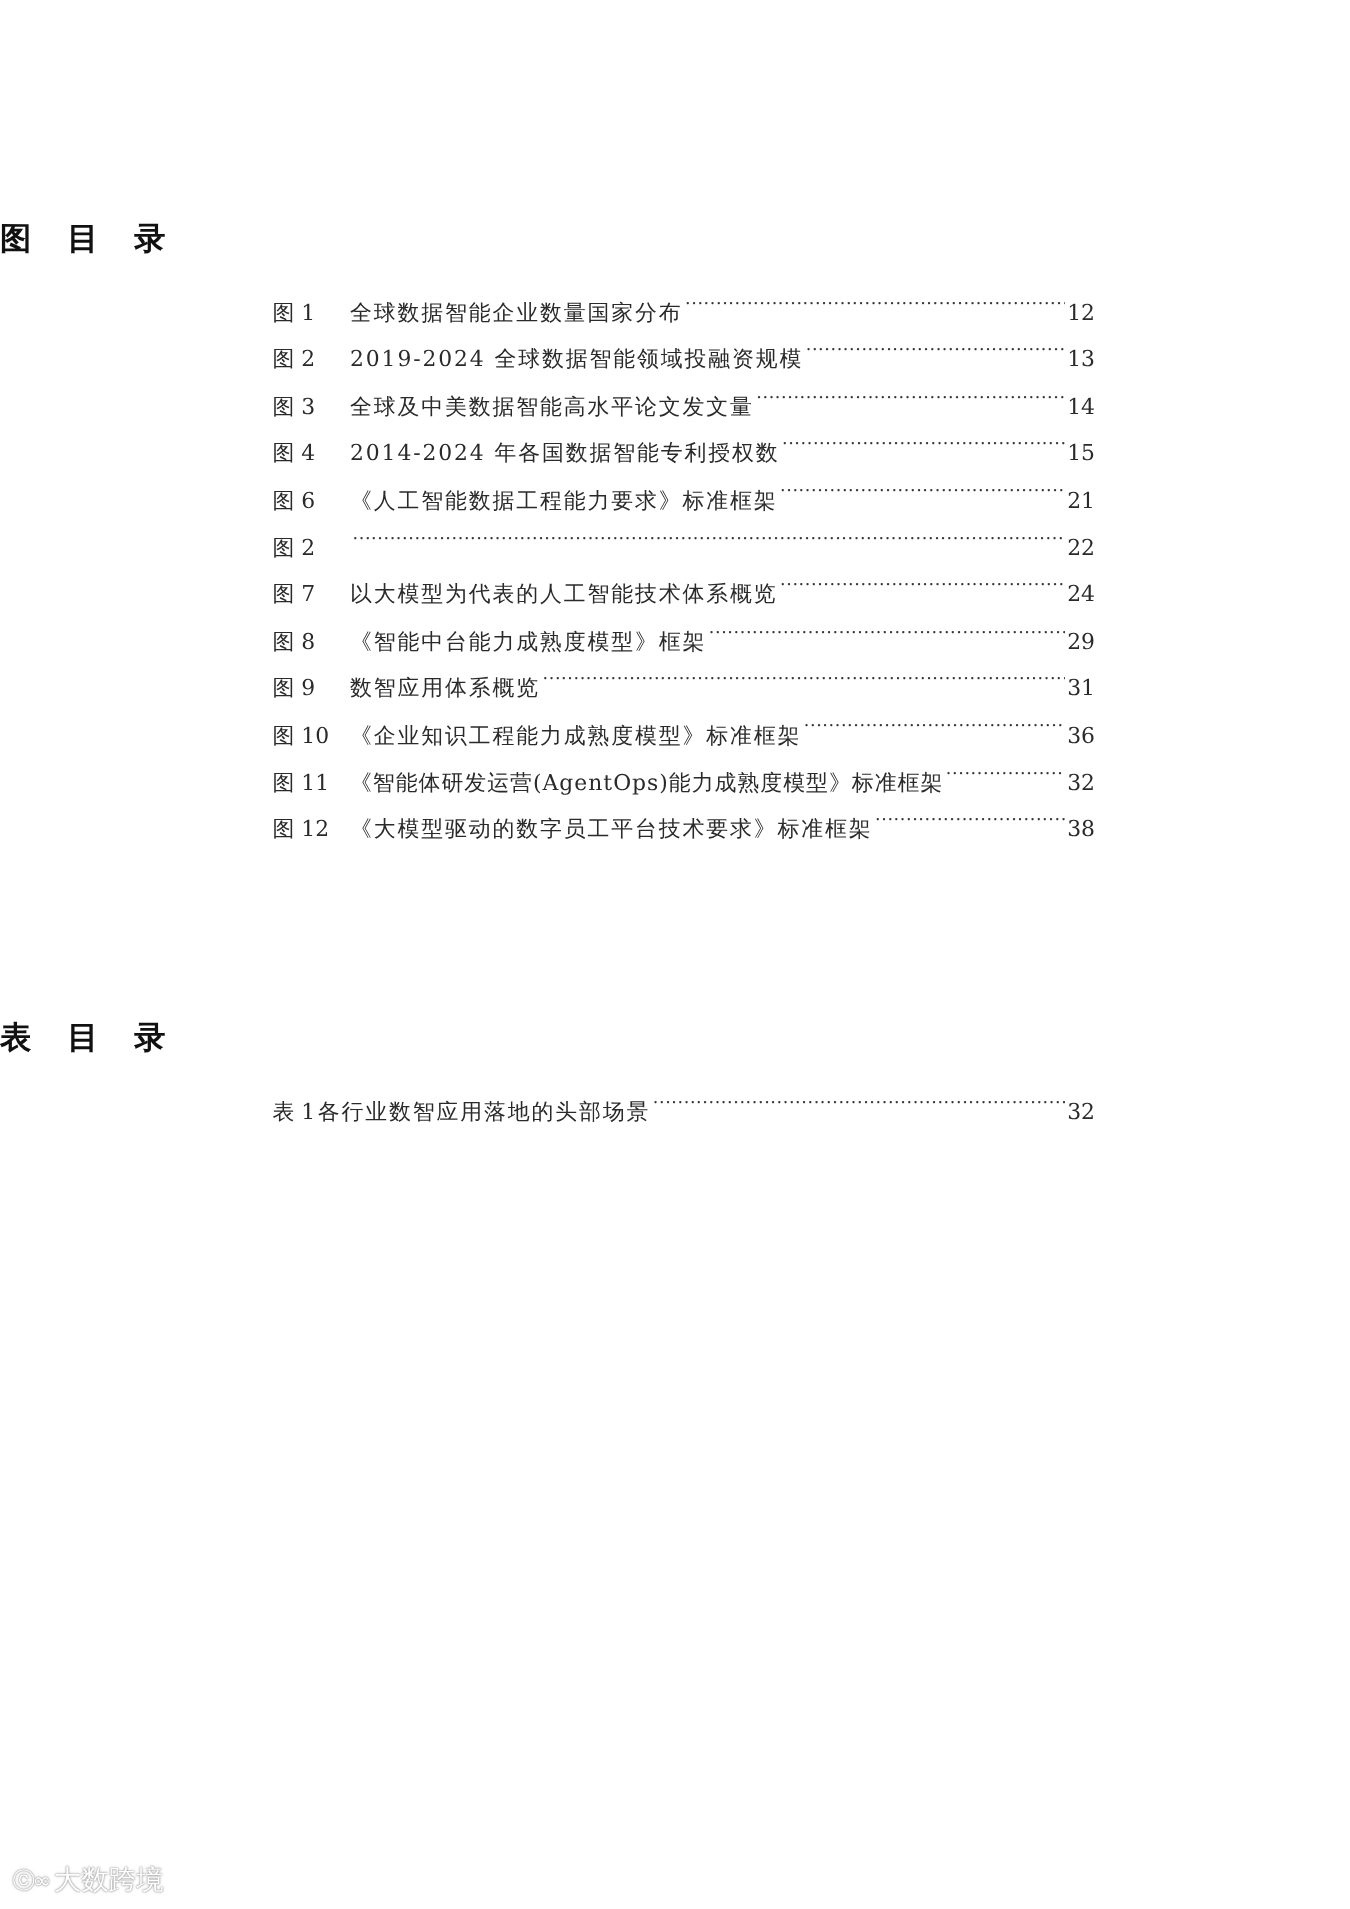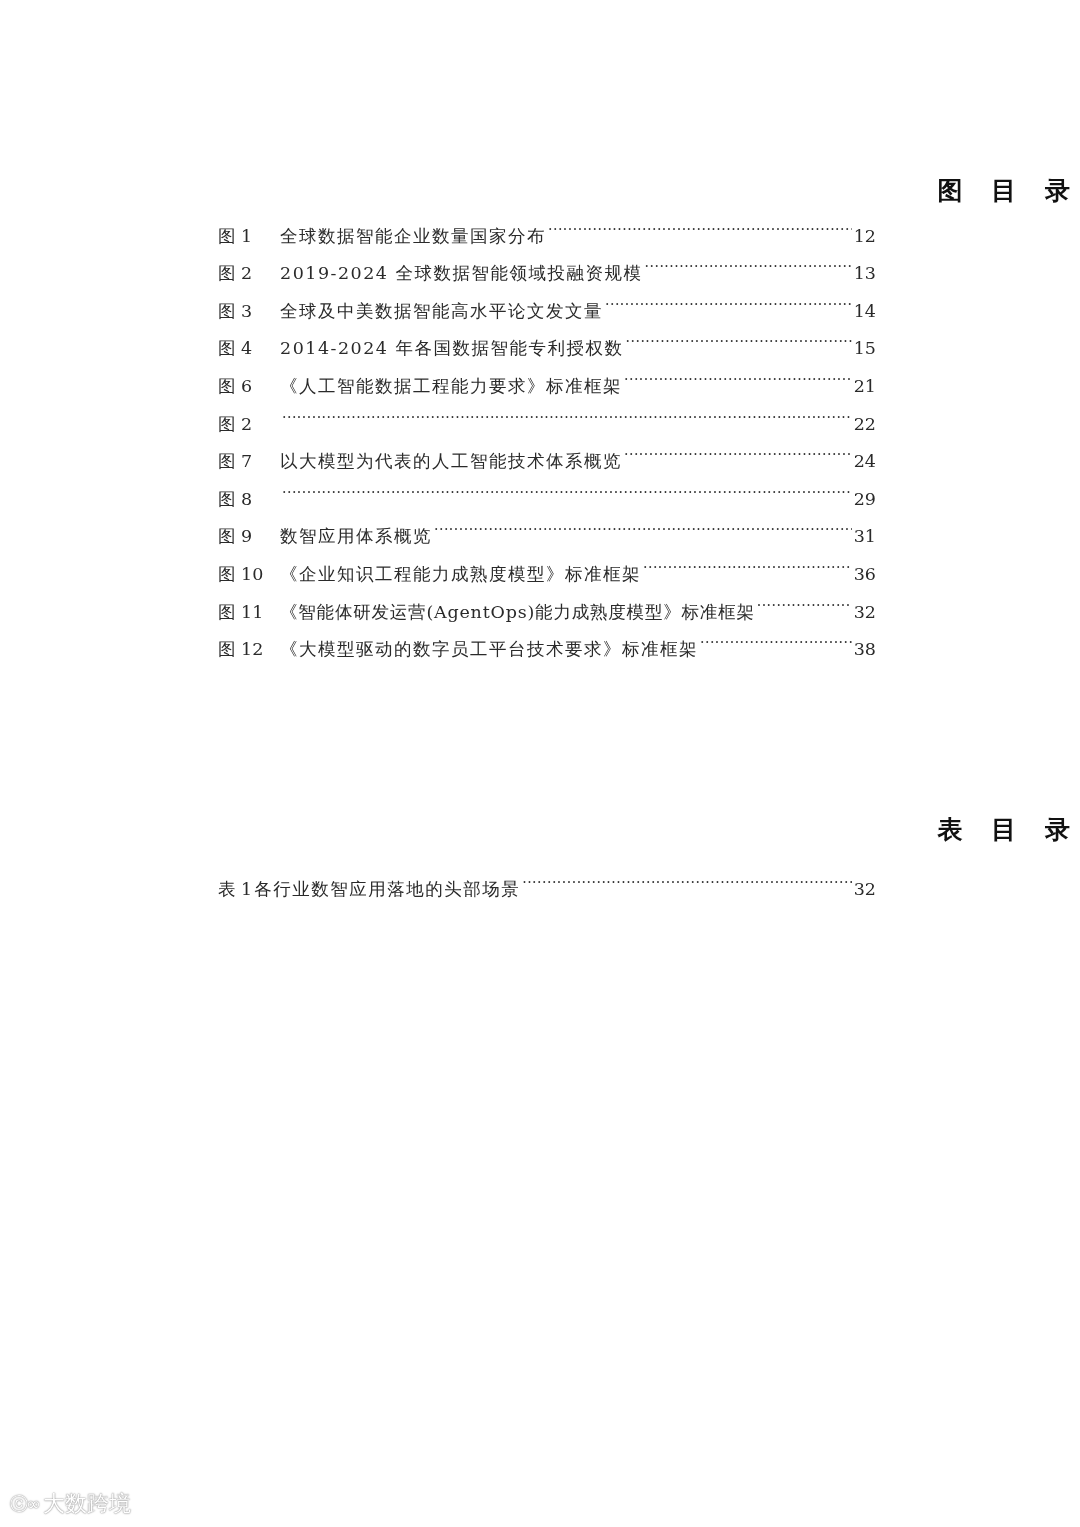--- a/index.html
+++ b/index.html
@@ -1,21 +1,21 @@
 <!DOCTYPE html>
 <html><head>
 <meta charset="utf-8">
 <style>
   html, body { margin: 0; padding: 0; }
   body {
     width: 1080px; height: 1527px; background: #ffffff; position: relative; overflow: hidden;
     font-family: "DejaVu Serif", "Liberation Serif", serif; color: #222;
   }
   .section-title {
-    position: absolute; left: 0; width: 1080px; text-align: right;
+    position: absolute; left: 0; width: 1080px; text-align: left;
     font-family: "DejaVu Sans", "Liberation Sans", sans-serif; font-weight: bold;
     font-size: 25px; letter-spacing: 10px; color: #111;
   }
   .toc { position: absolute; left: 218px; width: 658px; }
   .toc-row {
     display: flex; align-items: baseline; height: 37.6px; line-height: 37.6px;
     font-size: 17.5px; color: #2a2a2a; white-space: nowrap;
   }
   .toc-label { width: 62px; flex: none; }
   .toc-title { flex: none; letter-spacing: 1.5px; }
@@ -34,21 +34,21 @@
     font-family: "DejaVu Sans", sans-serif; font-size: 22px; color: #ffffff;
     text-shadow: 0 0 2px #999, 0 0 1px #777;
   }
   .wm-logo { font-size: 18px; margin-right: 4px; letter-spacing: -2px; }
 </style>
 </head>
 <body>
 
 <div class="section-title" style="top:174px;">图 目 录</div>
 
-<div class="toc" style="top:204px;">
+<div class="toc" style="top:218px;">
   <div class="toc-row">
     <span class="toc-label">图 1</span>
     <span class="toc-title">全球数据智能企业数量国家分布</span>
     <span class="toc-dots"></span>
     <span class="toc-page">12</span>
   </div>
   <div class="toc-row">
     <span class="toc-label">图 2</span>
     <span class="toc-title">2019-2024 全球数据智能领域投融资规模</span>
     <span class="toc-dots"></span>
@@ -78,20 +78,21 @@
     <span class="toc-page">22</span>
   </div>
   <div class="toc-row">
     <span class="toc-label">图 7</span>
     <span class="toc-title">以大模型为代表的人工智能技术体系概览</span>
     <span class="toc-dots"></span>
     <span class="toc-page">24</span>
   </div>
   <div class="toc-row">
     <span class="toc-label">图 8</span>
+    <span class="toc-title">《智能中台能力成熟度模型》框架</span>
     <span class="toc-dots"></span>
     <span class="toc-page">29</span>
   </div>
   <div class="toc-row">
     <span class="toc-label">图 9</span>
     <span class="toc-title">数智应用体系概览</span>
     <span class="toc-dots"></span>
     <span class="toc-page">31</span>
   </div>
   <div class="toc-row">

